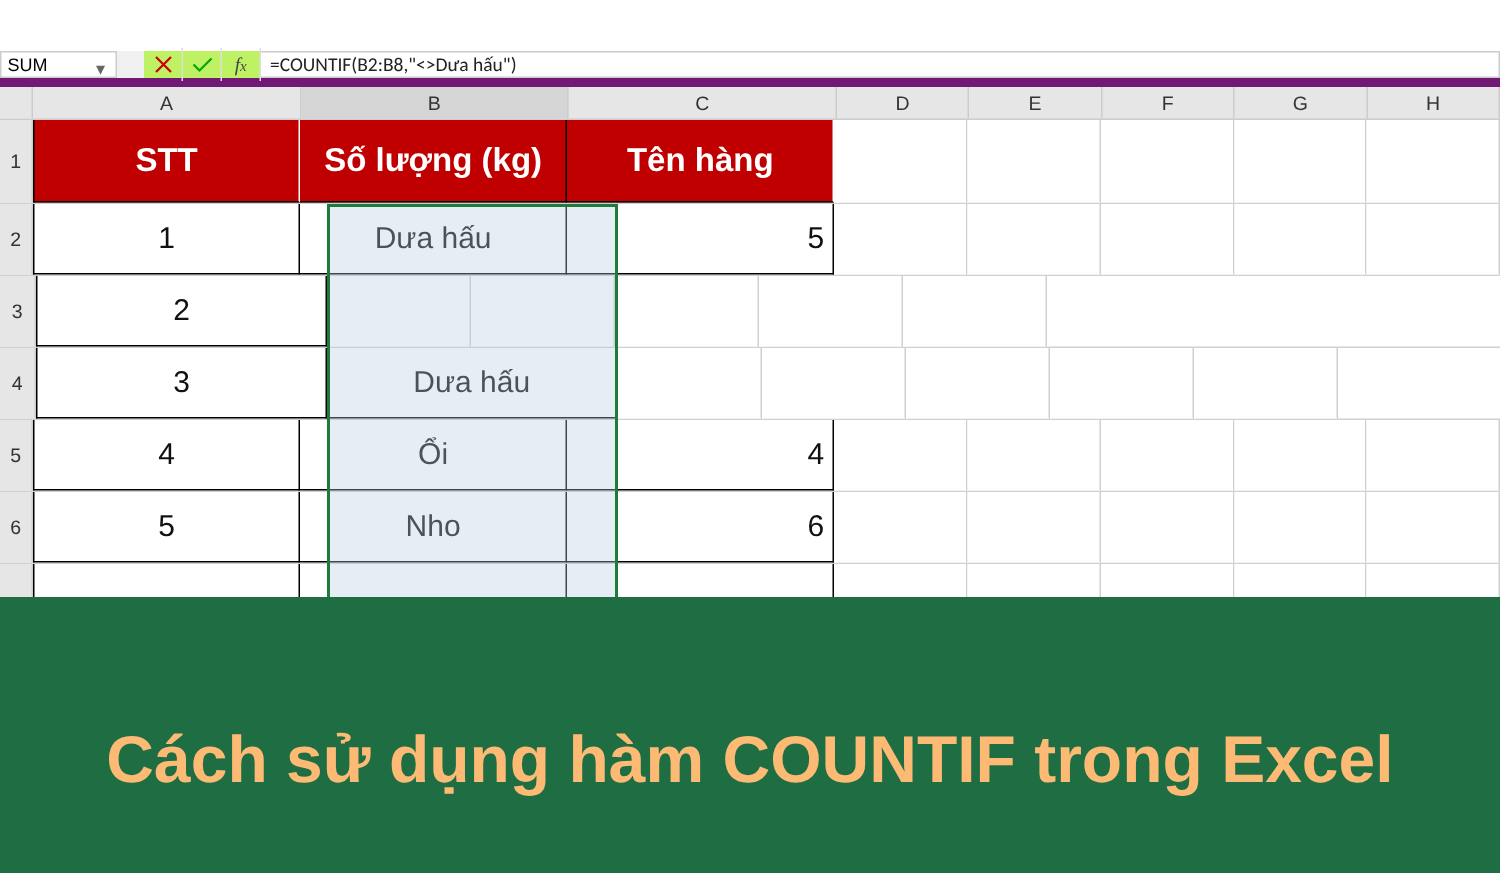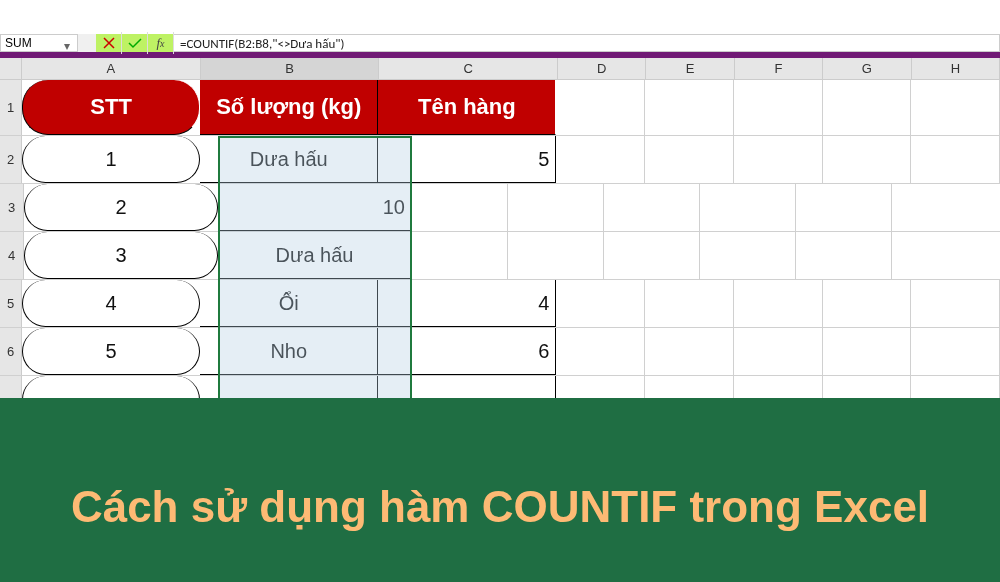--- a/index.html
+++ b/index.html
@@ -136,21 +136,21 @@
   .cell.wB { justify-content: center; }
   .cell.wC { justify-content: flex-end; }
 
   
   .tbl .cell.wA,
   .tbl .cell.wB,
   .tbl .cell.wC {
     border-right: 1px solid #000;
     border-bottom: 1px solid #000;
   }
-  .tbl .cell.wA { border-left: 1px solid #000; border-radius: 26px; }
+  .tbl .cell.wA { border-left: 1px solid #000; }
 
   
   .hdr-cell {
     background: #c00000;
     color: #fff;
     font-weight: bold;
     font-size: 22px;
     justify-content: center !important;
     border-right: 1px solid #fff !important;
     border-bottom: 1px solid #000 !important;
@@ -281,23 +281,20 @@
     <div class="cell" style="width:96px"></div>
     <div class="cell" style="width:96px"></div>
   </div>
   <div class="row tbl">
     <div class="row-h">
         <span>3</span>
       </div>
     <div class="cell wA" style="width:194px">
         <span>2</span>
       </div>
-    <div class="cell wC" style="width:194px">
-        <span>10</span>
-      </div>
     <div class="cell" style="width:96px"></div>
     <div class="cell" style="width:96px"></div>
     <div class="cell" style="width:96px"></div>
     <div class="cell" style="width:96px"></div>
     <div class="cell" style="width:96px"></div>
   </div>
   <div class="row tbl">
     <div class="row-h">
         <span>4</span>
       </div>

